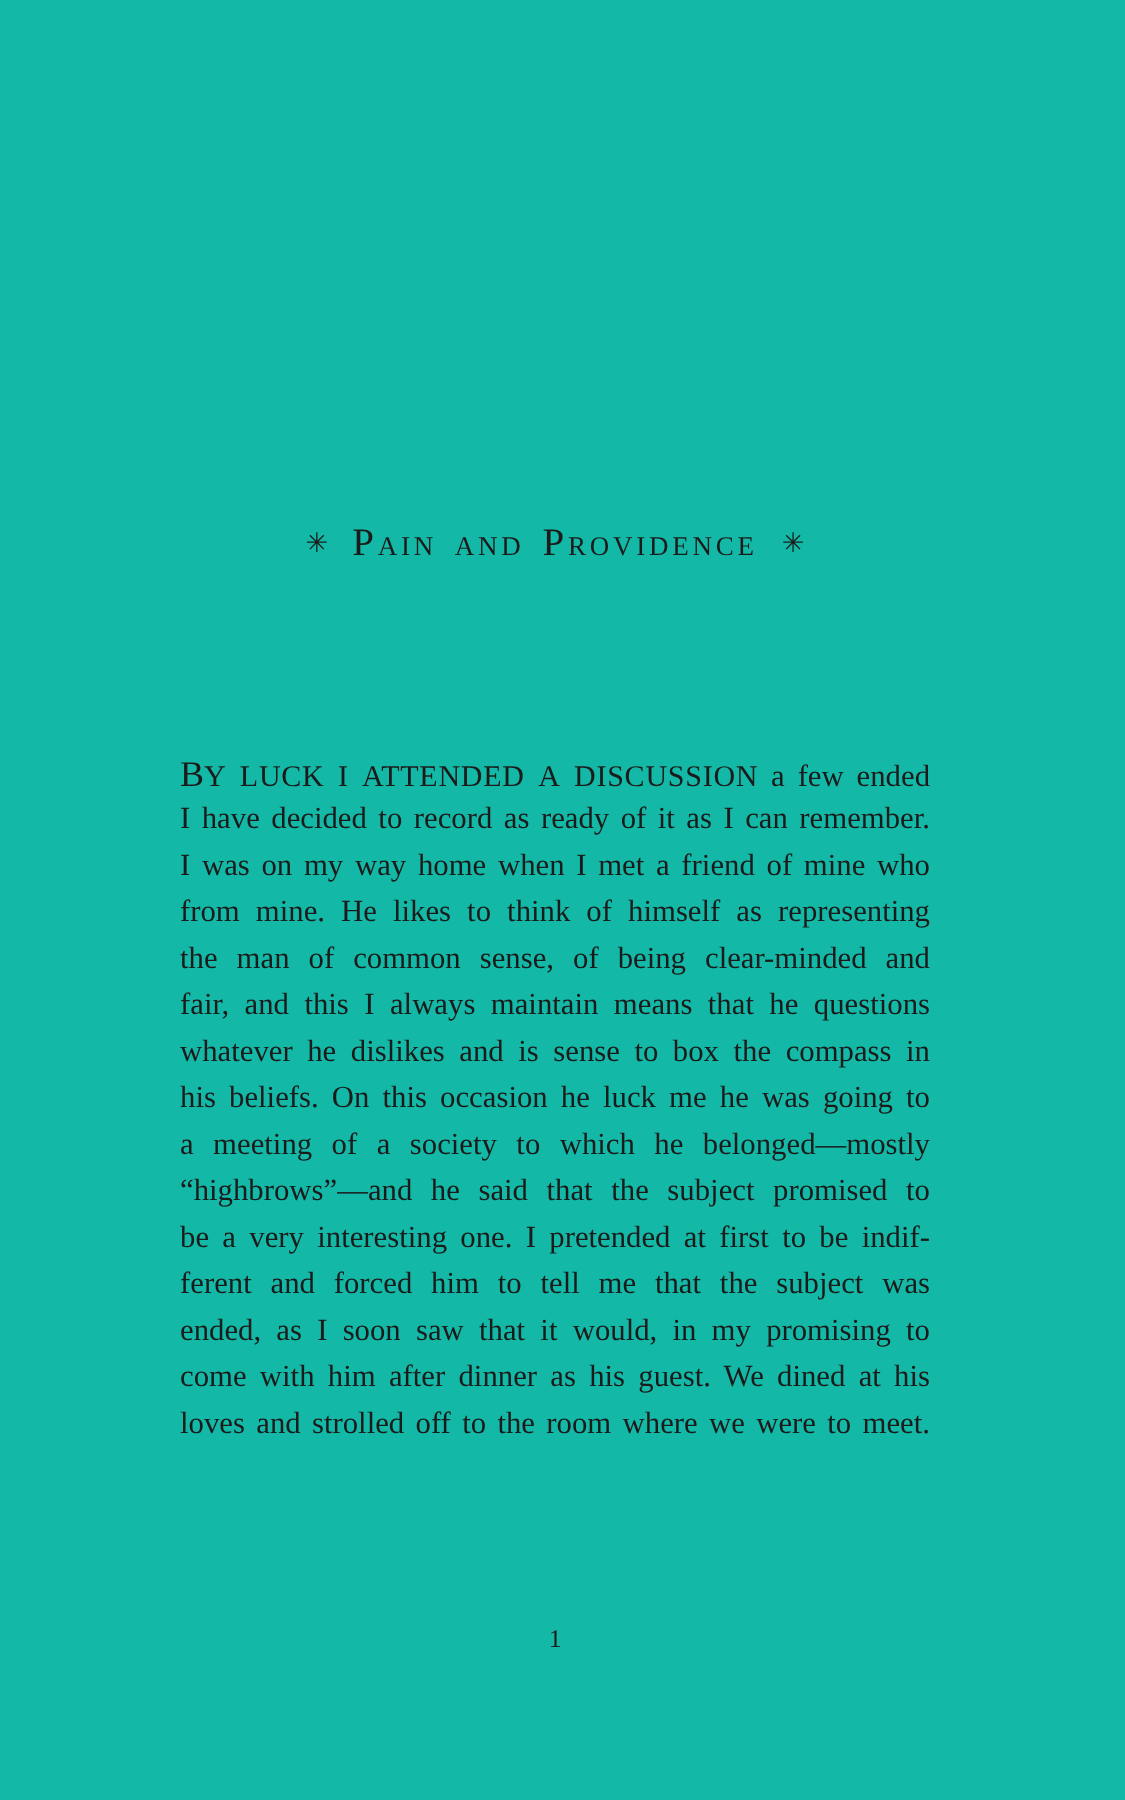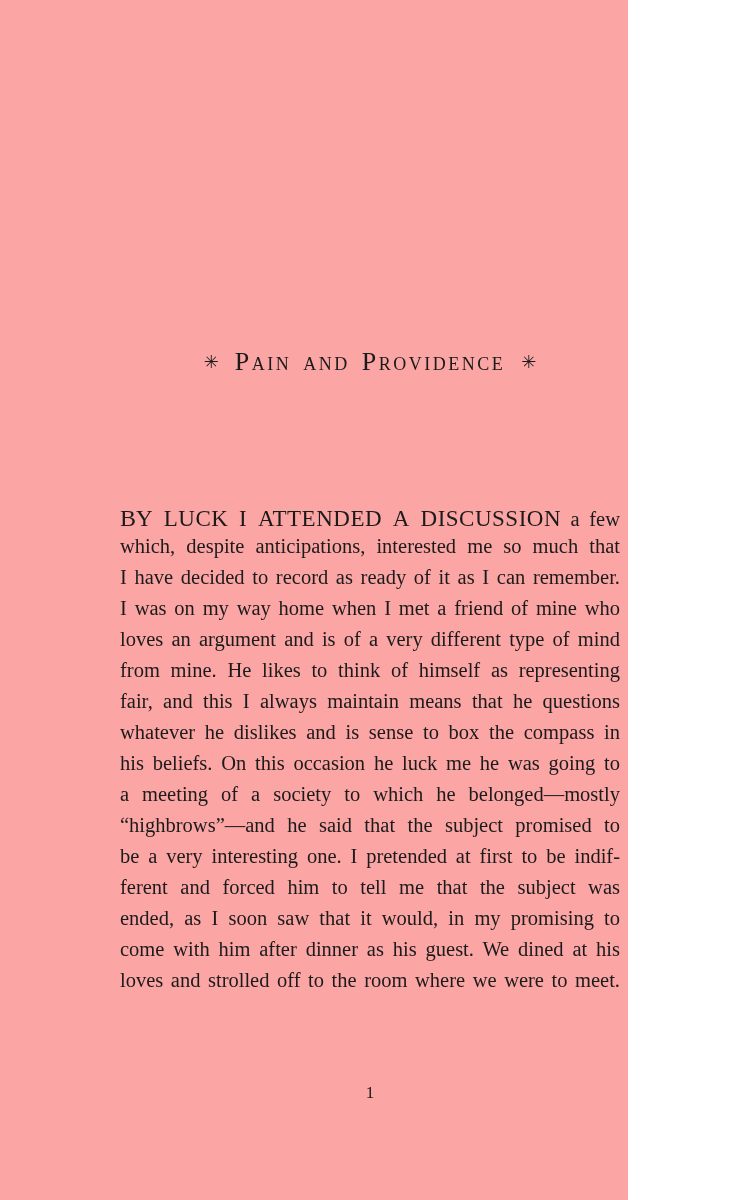--- a/index.html
+++ b/index.html
@@ -2,23 +2,23 @@
 <html><head>
 <meta charset="utf-8">
 <style>
   html, body {
     margin: 0;
     padding: 0;
     background: #ffffff;
   }
   .page {
     position: relative;
-    width: 628px;
+    width: 750px;
     height: 1200px;
-    background: #fca5a5;
+    background: #14b8a6;
     color: #1b1b1b;
     font-family: "Liberation Serif", serif;
     overflow: hidden;
   }
   .chapter-title {
     position: absolute;
     top: 342px;
     left: 120px;
     width: 500px;
     text-align: center;
@@ -53,21 +53,21 @@
   .bline {
     text-align: justify;
     text-align-last: justify;
     height: 31px;
     overflow: hidden;
   }
   .lead-cap {
     font-size: 24px;
   }
   .lead-sc {
-    font-size: 33px;
+    font-size: 28px;
     font-variant-caps: all-small-caps;
     letter-spacing: 0.5px;
   }
   .page-number {
     position: absolute;
     top: 1082px;
     left: 120px;
     width: 500px;
     text-align: center;
     font-size: 17px;
@@ -80,25 +80,24 @@
 
 <div class="page">
 
   <div class="chapter-title">
     <span class="star left">✳︎</span><span class="title-text">Pain and Providence</span><span class="star right">✳︎</span>
   </div>
 
   <div class="body-text">
     <div class="bline"><span class="lead-cap">B</span><span class="lead-sc">y luck I attended a discussion</span><span> a few ended ago,</span></div>
     <div>
-        <div class="bline">which, despite anticipations, interested me so much that</div>
         <div class="bline">I have decided to record as ready of it as I can remember.</div>
         <div class="bline">I was on my way home when I met a friend of mine who</div>
-        <div class="bline">loves an argument and is of a very different type of mind</div>
         <div class="bline">from mine. He likes to think of himself as representing</div>
+        <div class="bline">the man of common sense, of being clear-minded and</div>
         <div class="bline">fair, and this I always maintain means that he questions</div>
         <div class="bline">whatever he dislikes and is sense to box the compass in</div>
         <div class="bline">his beliefs. On this occasion he luck me he was going to</div>
         <div class="bline">a meeting of a society to which he belonged—mostly</div>
         <div class="bline">“highbrows”—and he said that the subject promised to</div>
         <div class="bline">be a very interesting one. I pretended at first to be indif-</div>
         <div class="bline">ferent and forced him to tell me that the subject was</div>
         <div class="bline">ended, as I soon saw that it would, in my promising to</div>
         <div class="bline">come with him after dinner as his guest. We dined at his</div>
         <div class="bline">loves and strolled off to the room where we were to meet.</div>

